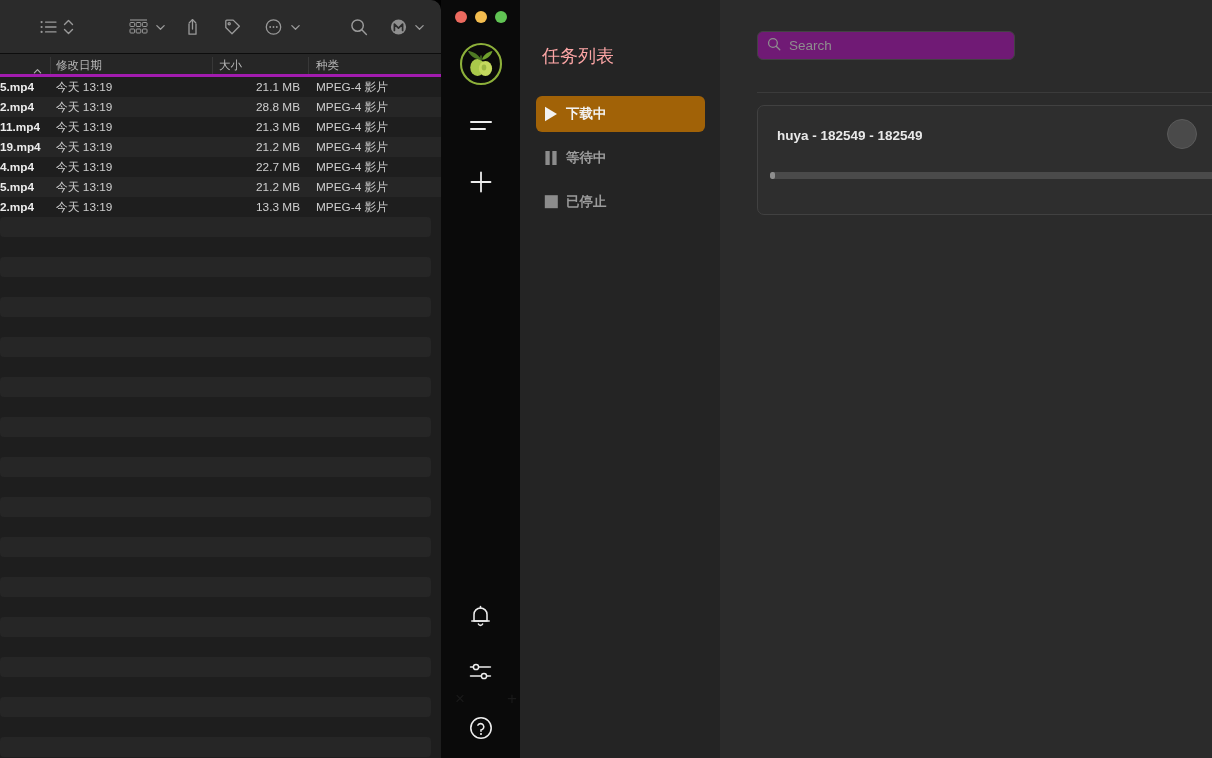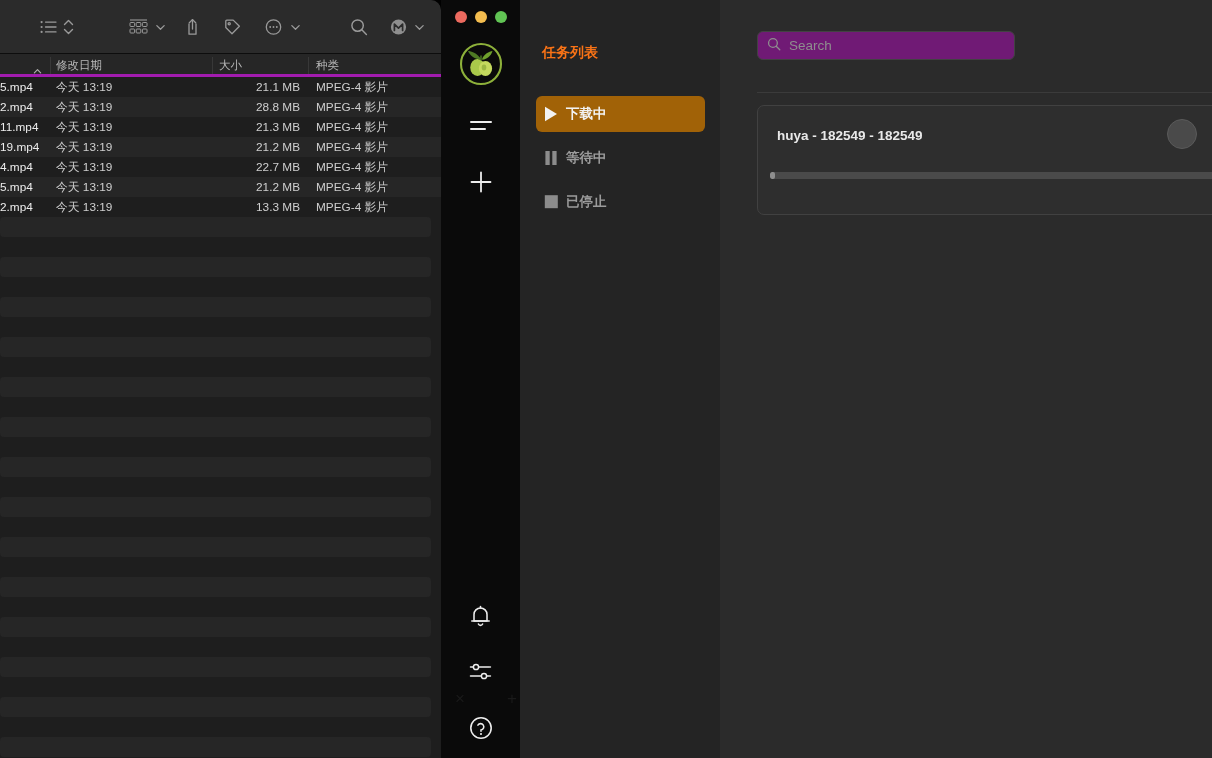--- a/index.html
+++ b/index.html
@@ -42,21 +42,21 @@
   .col-sep { position:absolute; top:3px; width:1px; height:17px; background:#383838; }
   .sort-caret { position:absolute; left:33px; top:8px; width:9px; height:9px; }
 
   
   .rows { position:absolute; left:0; top:77px; width:441px; height:681px; }
   .frow {
     position:absolute; left:0; width:441px; height:20px;
     font-size:11.8px; color:#d8d8d8; white-space:nowrap;
   }
   .frow.alt { background:#262626; }
-  .frow .c-name { position:absolute; left:0; top:0; line-height:20px; font-weight:normal; color:#ececec;text-align:center; }
+  .frow .c-name { position:absolute; left:0; top:0; line-height:20px; font-weight:bold; color:#ececec;text-align:center; }
   .frow .c-date { position:absolute; left:56px; top:0; line-height:20px; color:#cfcfcf; }
   .frow .c-size { position:absolute; left:180px; width:120px; top:0; line-height:20px; text-align:right; color:#cfcfcf; }
   .frow .c-kind { position:absolute; left:316px; top:0; line-height:20px; color:#cfcfcf; }
   .erow {
     position:absolute; left:0; width:431px; height:20px;
     border-radius:4px;
   }
   .erow.alt { background:#262626; }
 
   
@@ -88,21 +88,21 @@
     display:flex; justify-content:space-between; align-items:center;
   }
 
   
   .tasklist {
     position:absolute; left:79px; top:0; width:200px; height:758px;
     background:#242424;
   }
   .tl-title {
     position:absolute; left:22px; top:44px;
-    font-size:14px; font-weight:bold; color:#f97316;
+    font-size:18px; font-weight:normal; color:#fca5a5;
   }
   .tl-item {
     position:absolute; left:16px; width:169px; height:36px;
     border-radius:6px; display:flex; align-items:center;
   }
   .tl-item.active { background:#a16207; }
   .tl-ico { width:30px; display:flex; justify-content:center; align-items:center; }
   .tl-label { font-size:13.5px; font-weight:bold; color:#9b9b9b; }
   .tl-item.active .tl-label { color:#f2f2f2; }
 

